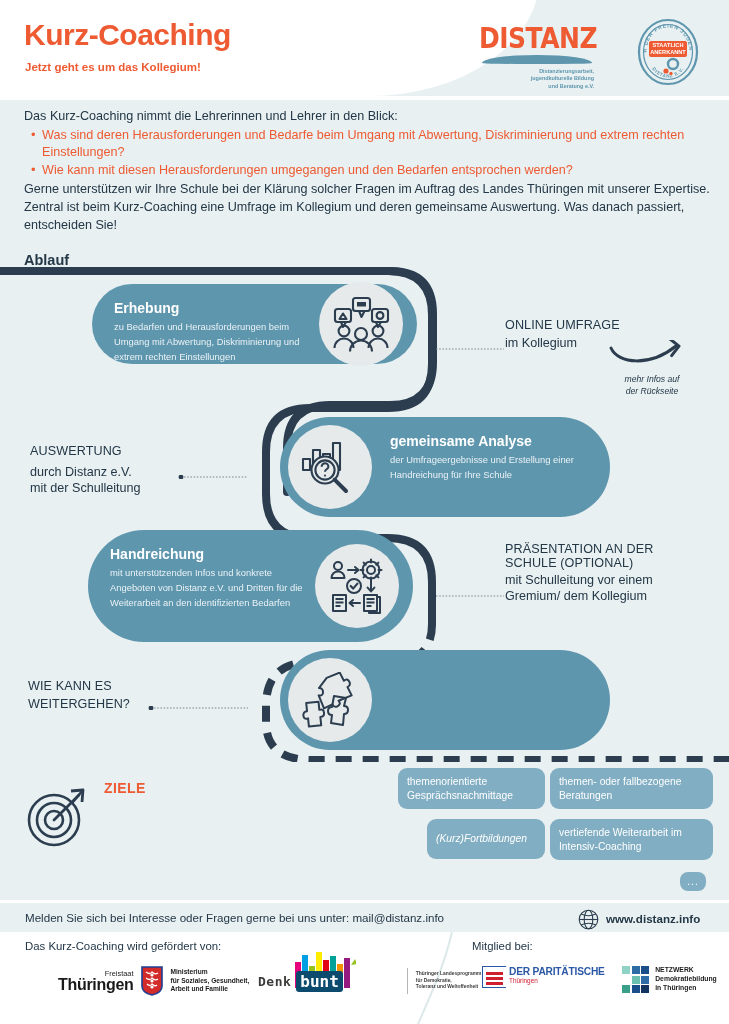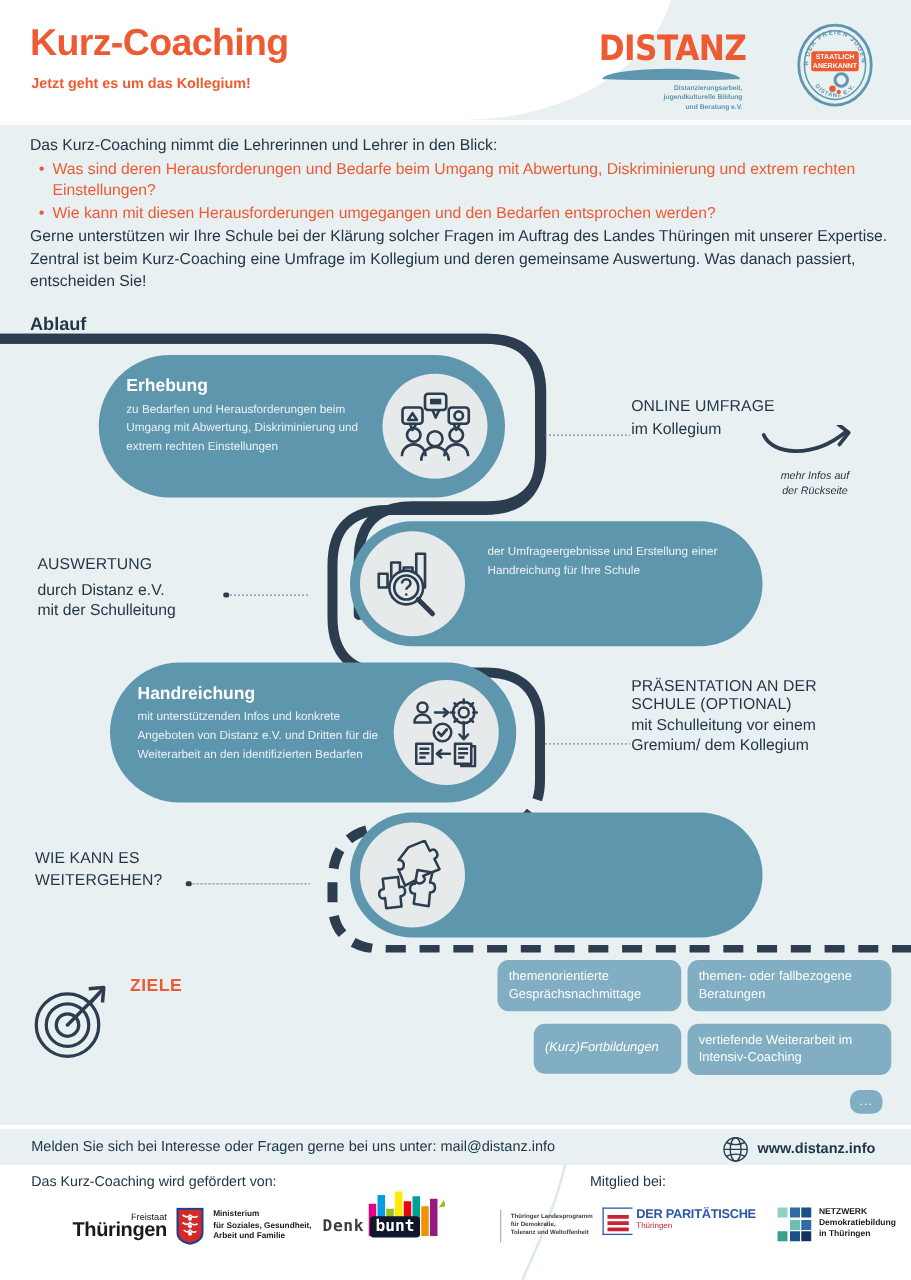--- a/index.html
+++ b/index.html
@@ -194,21 +194,21 @@
 
   
   .thu { position: absolute; left: 58px; top: 966px; z-index: 6; display: flex; align-items: center; }
   .thu-word { font-size: 16px; font-weight: bold; color: #1a1a1a; letter-spacing: -0.3px; }
   .thu-free { font-size: 7.4px; color: #1a1a1a; text-align: right; margin-bottom: -2px; }
   .thu-min { font-size: 6.6px; color: #1a1a1a; line-height: 1.35; margin-left: 7px; font-weight: bold; }
 
   .denk { position: absolute; left: 258px; top: 968px; z-index: 6; display: flex; align-items: center; }
   .denk-word { font-size: 13px; font-weight: bold; color: #3c3c3b; letter-spacing: 0.5px; font-family: "DejaVu Sans Mono", monospace; }
   .denk-bunt {
-    background: #0f172a; color: #ffffff; font-size: 13px; font-weight: bold;
+    background: #0c4a6e; color: #ffffff; font-size: 16px; font-weight: bold;
     padding: 1px 4px; border-radius: 3px; margin-left: 2px;
     font-family: "DejaVu Sans Mono", monospace;
   }
   .denk-sep { width: 1px; height: 26px; background: #b5b5b5; margin: 0 8px; }
   .denk-tag { font-size: 4.9px; line-height: 1.4; color: #3c3c3b; font-weight: bold; }
 
   .parit { position: absolute; left: 482px; top: 966px; z-index: 6; display: flex; align-items: flex-start; }
   .parit-mark { width: 24px; height: 22px; border: 1.6px solid #2b57a4; border-right: none; position: relative; }
   .parit-mark i { position: absolute; left: 3px; height: 2.6px; background: #cf2030; width: 17px; display: block; }
   .parit-name { font-size: 10.2px; font-weight: bold; color: #2b57a4; margin-left: 3px; letter-spacing: -0.2px; }
@@ -282,21 +282,21 @@
                Q 232 262 268 264 L 330 264 Q 372 264 372 300 L 372 330" fill="none" stroke="#2b3d4f" stroke-width="8" stroke-linecap="round" opacity="0"></path>
 
       <path d="M -10 9 L 388 9 Q 432 9 432 53 L 432 102 Q 432 146 388 146
                L 310 146 Q 266 146 266 190 L 266 232 Q 266 276 310 276
                L 388 276 Q 432 276 432 320 L 432 362" fill="none" stroke="#2b3d4f" stroke-width="8" stroke-linecap="round"></path>
 
       <path d="M 432 362 Q 432 400 392 400 L 312 400 Q 266 400 266 444
                L 266 460 Q 266 498 312 498 L 739 498" fill="none" stroke="#2b3d4f" stroke-width="8" stroke-linecap="butt" stroke-dasharray="16 11"></path>
     </svg>
 
-    <div class="card" style="left:79px; top:22px; width:325px; height:114px;">
+    <div class="card" style="left:92px; top:22px; width:325px; height:80px;">
       <div class="card-txt" style="left:22px; top:16px; width:208px;">
         <div class="card-title">Erhebung</div>
         <div class="card-desc">zu Bedarfen und Herausforderungen beim Umgang mit Abwertung, Diskriminierung und extrem rechten Einstellungen</div>
       </div>
       <div class="card-icon" style="right:14px;">
         <svg width="60" height="58" viewBox="0 0 60 58">
           <g fill="none" stroke="#2b3d4f" stroke-width="2.1" stroke-linejoin="round">
             <rect x="22" y="3" width="17" height="13" rx="2.5"></rect>
             <path d="M28 16 L30.5 22 L33.5 16"></path>
             <rect x="26" y="7" width="9" height="4.5" fill="#2b3d4f" stroke="none"></rect>
@@ -348,20 +348,21 @@
             <rect x="32" y="4" width="7" height="27"></rect>
             <circle cx="24" cy="31" r="13.5" fill="#e6eaeb"></circle>
             <circle cx="24" cy="31" r="9.6"></circle>
             <line x1="33.6" y1="40.6" x2="45" y2="52" stroke-width="4" stroke-linecap="round"></line>
             <path d="M20.6 27.8 c0-2 1.6-3.5 3.4-3.5 c1.9 0 3.4 1.5 3.4 3.4 c0 2.6-3.4 2.6-3.4 5" stroke-width="2"></path>
             <circle cx="24" cy="36.6" r="1.05" fill="#2b3d4f" stroke="none"></circle>
           </g>
         </svg>
       </div>
       <div class="card-txt" style="left:110px; top:16px; width:205px;">
+        <div class="card-title">gemeinsame Analyse</div>
         <div class="card-desc">der Umfrageergebnisse und Erstellung einer Handreichung für Ihre Schule</div>
       </div>
     </div>
 
     <div class="conn" style="left:178px; top:203px; width:70px; height:4px;">
       <svg width="70" height="4">
           <circle cx="3" cy="2" r="2.4" fill="#2b3d4f"></circle>
       <line x1="6" y1="2" x2="70" y2="2" stroke="#7d8c97" stroke-width="1" stroke-dasharray="1.6 1.6"></line>
         </svg>
     </div>

